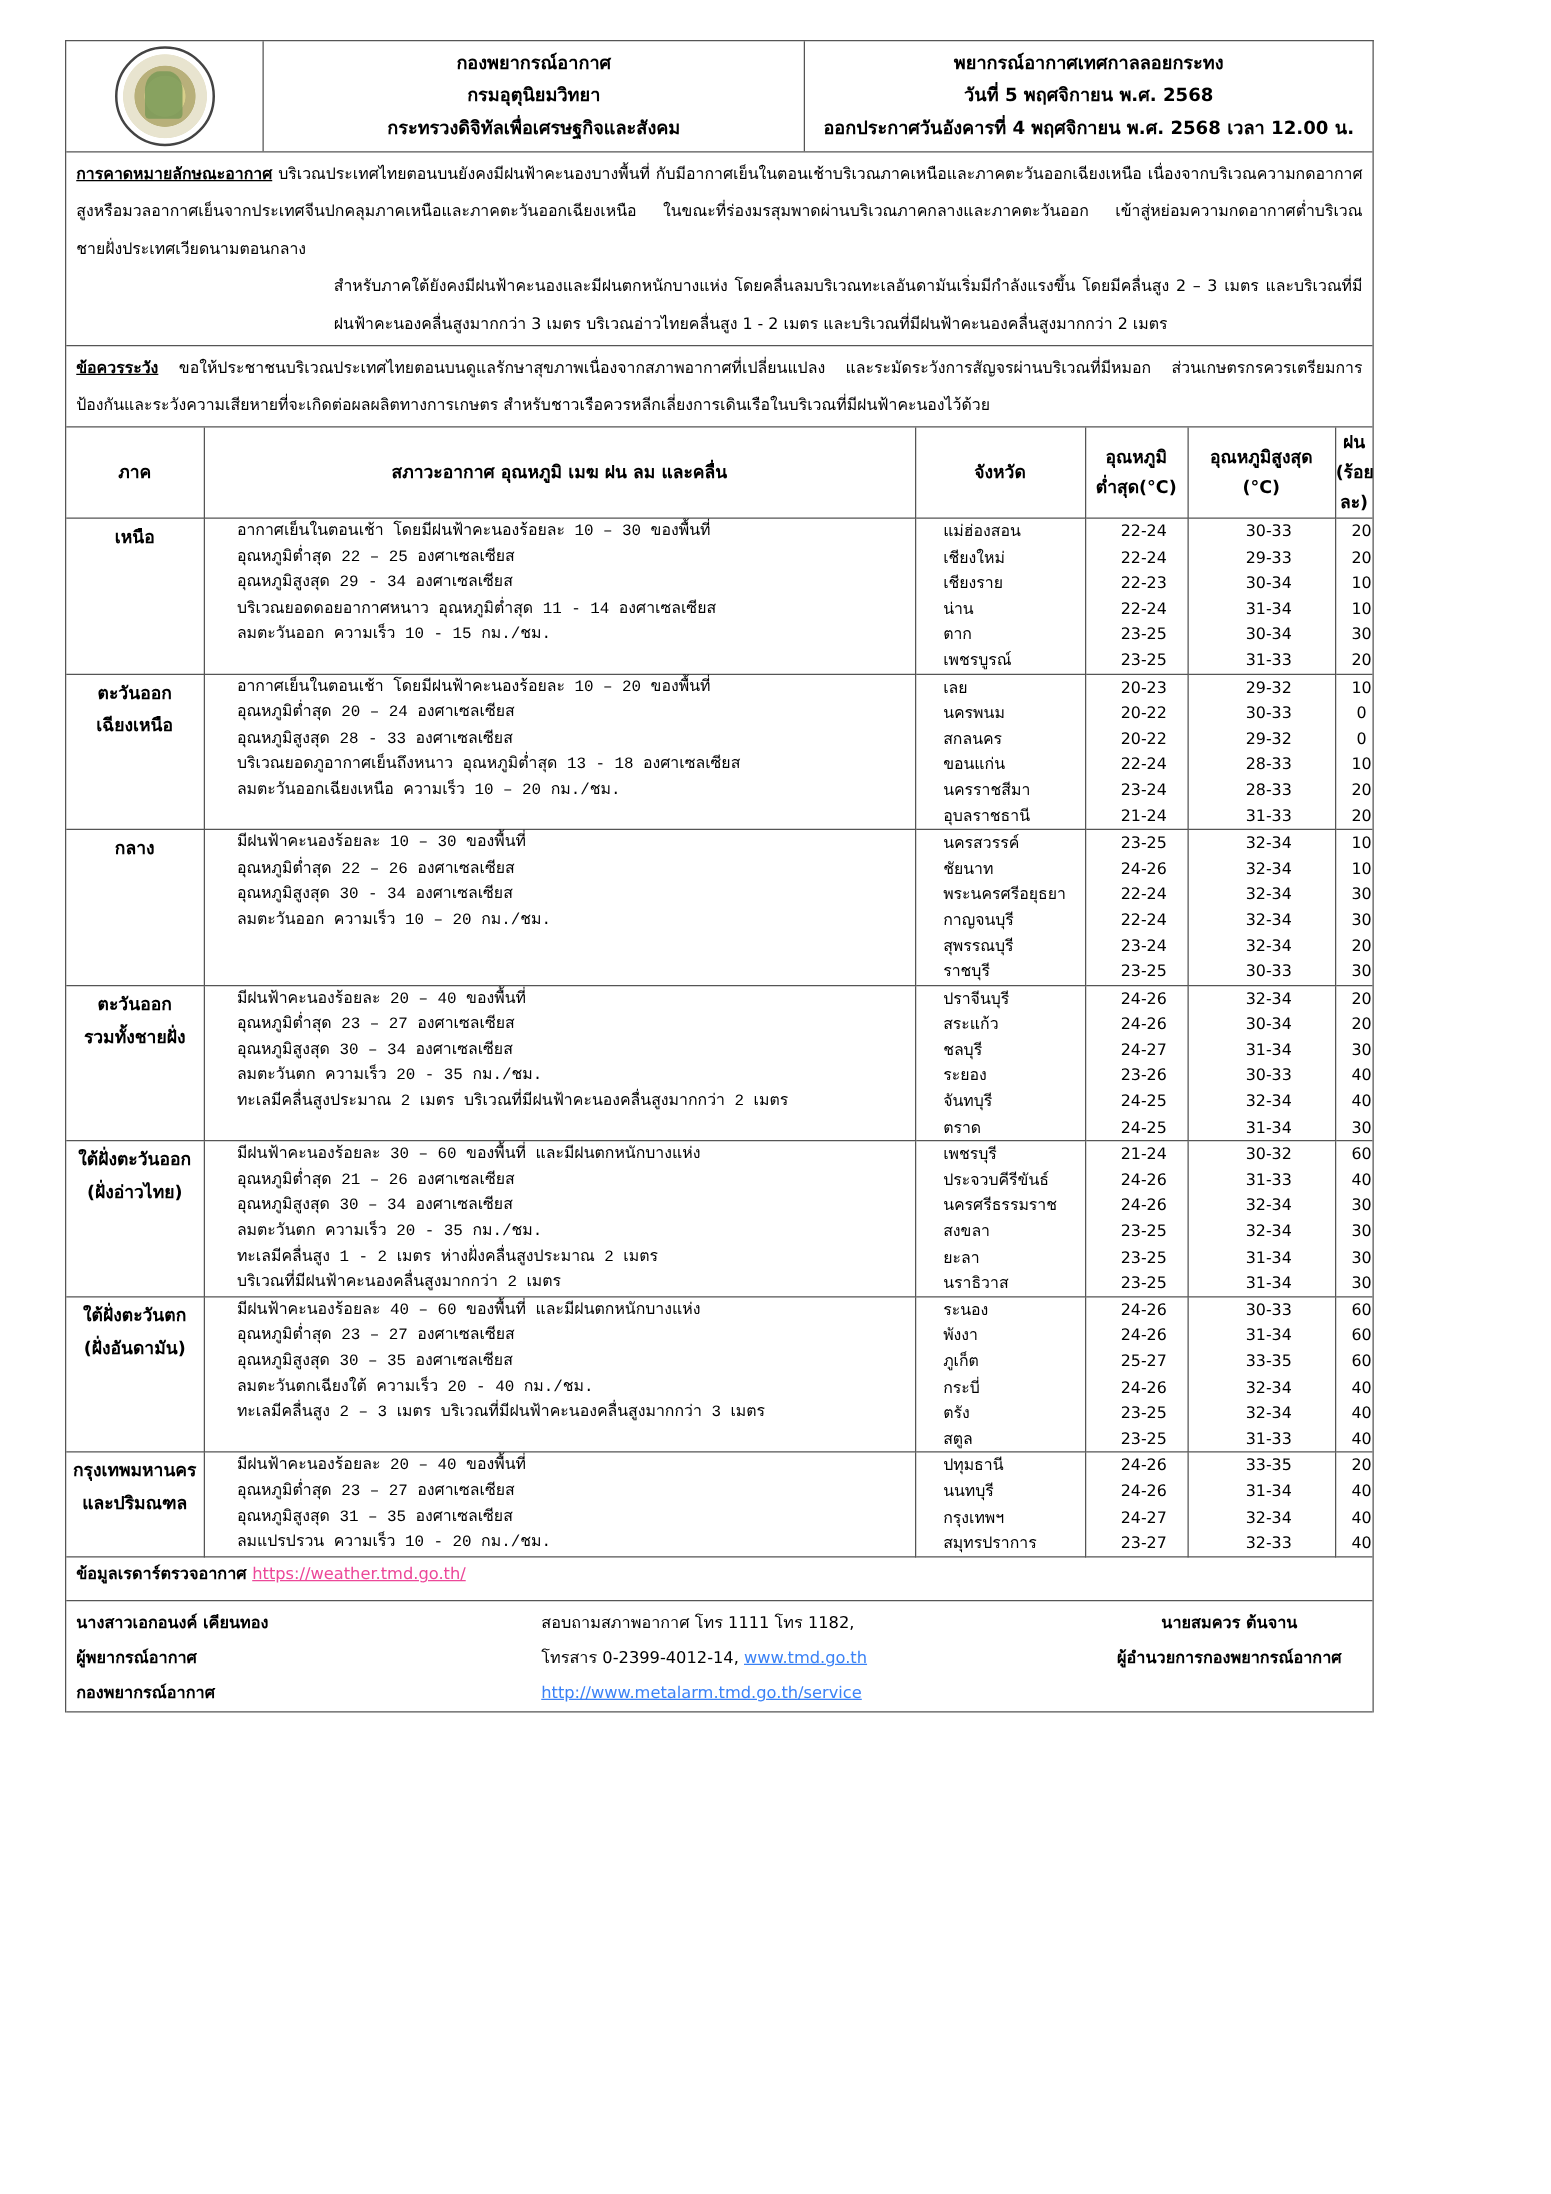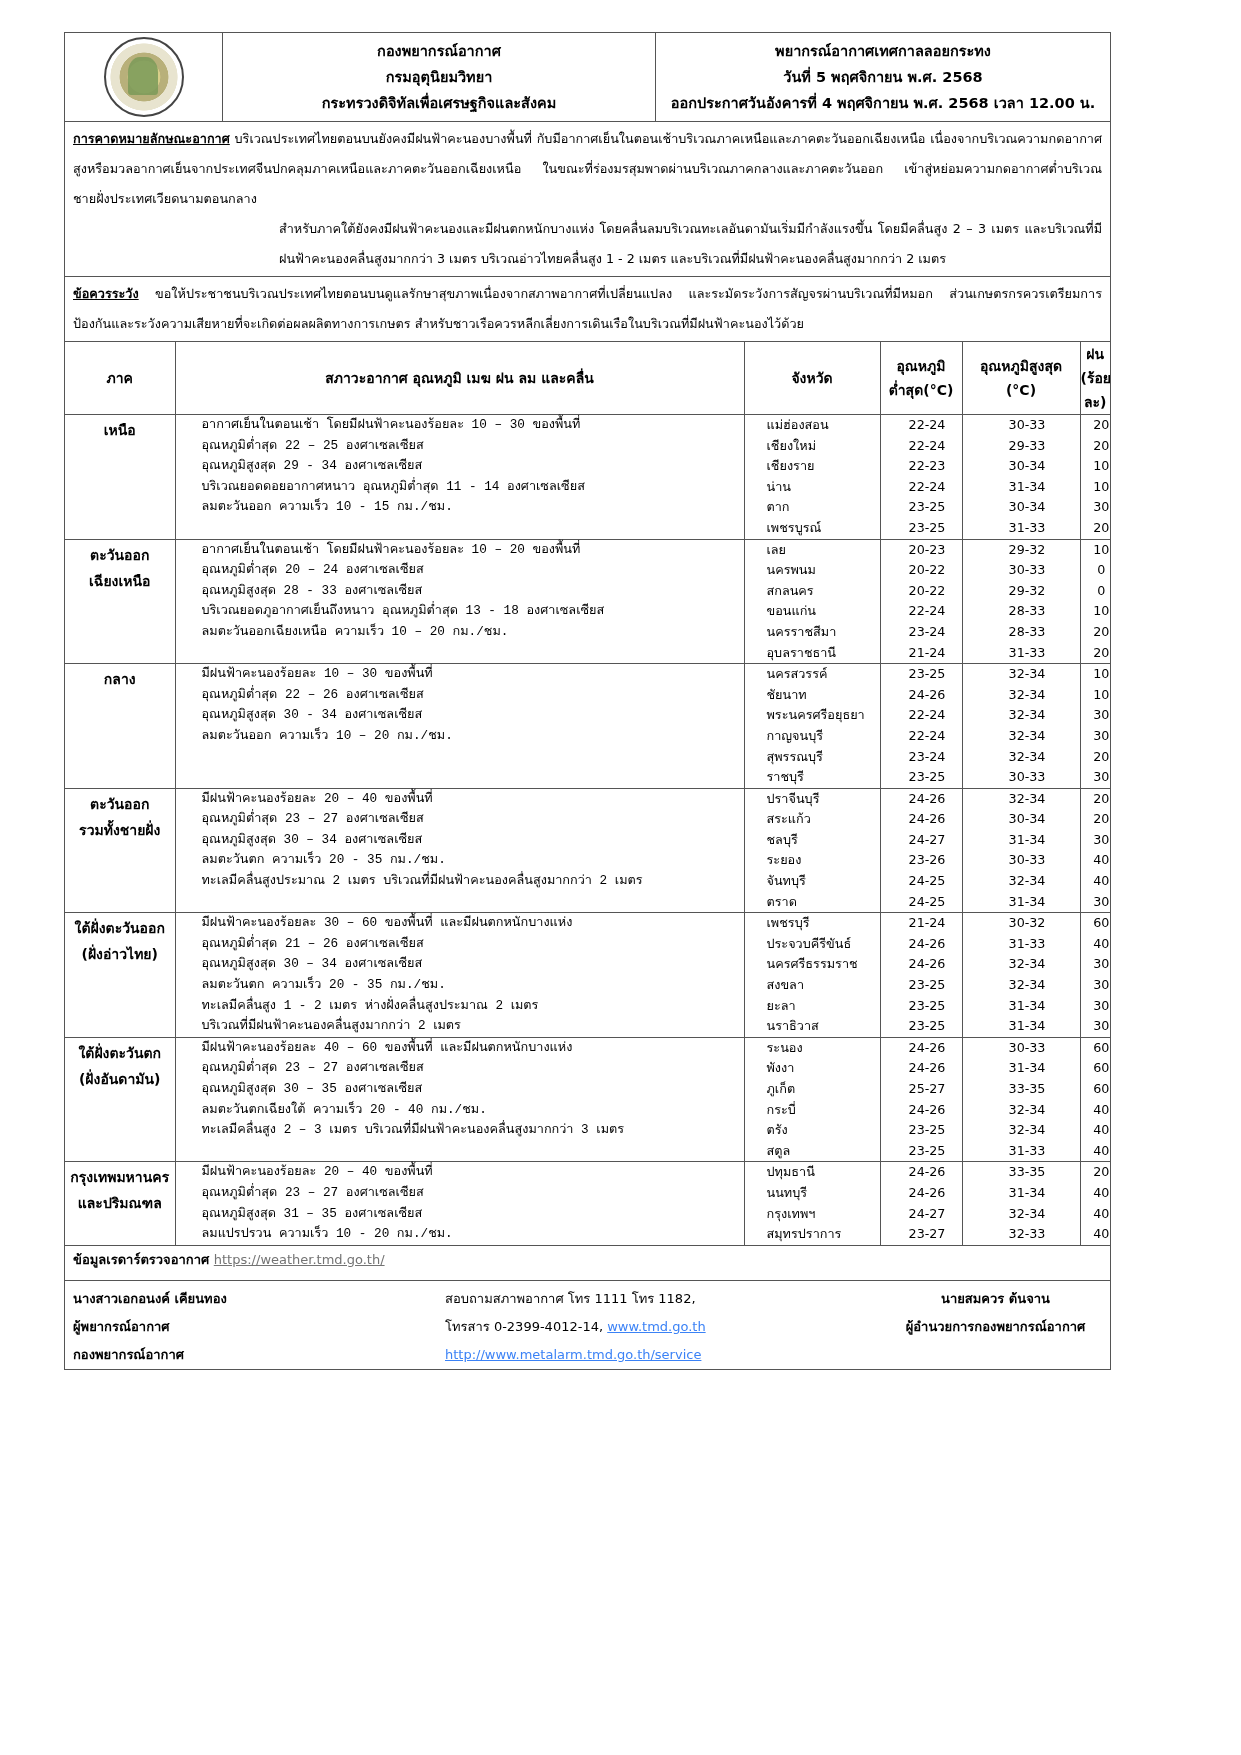--- a/index.html
+++ b/index.html
@@ -1,17 +1,17 @@
 <!DOCTYPE html>
 <html><head>
 <meta charset="utf-8">
 <style>
   html, body { margin:0; padding:0; background:#ffffff; }
   body { width:1241px; height:1755px; position:relative; font-family:"DejaVu Sans", sans-serif; color:#000; }
-  .page { position:absolute; left:64px; top:32px; width:1047px; }
+  .page { position:absolute; left:52px; top:32px; width:1047px; }
   .frame { border:1.5px solid #555; border-bottom:none; }
   .hdr { display:grid; grid-template-columns:158px 433px 1fr; height:88px; border-bottom:1.5px solid #555; }
   .hdr > div { border-right:1.5px solid #555; display:flex; flex-direction:column; align-items:center; justify-content:center; }
   .hdr > div:last-child { border-right:none; }
   .hdr .line { font-size:14.5px; font-weight:bold; line-height:26px; }
   .logo { width:76px; height:76px; border-radius:50%; border:2px solid #444; position:relative; background:radial-gradient(circle,#d8cf8a 0 30%,#b8b07a 31% 45%,#e8e4cf 46% 62%,#fff 63%); }
   .logo-inner { position:absolute; left:22px; top:18px; width:30px; height:38px; background:#7a9a58; border-radius:40% 40% 10% 10%; opacity:.85; }
   .sec { border-bottom:1.5px solid #555; padding:2px 8px 2px 8px; font-size:12.7px; line-height:30px; text-align:justify; }
   .sec .lead { font-weight:bold; text-decoration:underline; }
   .indent { padding-left:206px; }
@@ -19,21 +19,21 @@
   th, td { border-right:1px solid #555; border-left:1px solid #555; padding:0; font-size:12.7px; }
   th { font-size:14px; font-weight:bold; height:60px; border-bottom:1.5px solid #555; line-height:24px; }
   td.region { font-weight:bold; font-size:14px; text-align:center; vertical-align:top; line-height:26px; padding-top:2px; }
   td.desc { vertical-align:top; padding-left:26px; line-height:20.6px;font-family:Liberation Mono, monospace; }
   td.list { vertical-align:top; line-height:20.6px;padding-left:12px; }
   td.list div { height:20.6px; white-space:nowrap; }
   td.prov div { padding-left:10px; }
   td.num div { text-align:center; }
   tr.grp td { border-bottom:1.5px solid #555; }
   .foot1 { border-bottom:1.5px solid #555; padding:2px 8px; font-size:13px; font-weight:bold; height:30px; line-height:24px; }
-  .foot1 a { font-weight:normal; color:#737373; text-decoration:underline; }
+  .foot1 a { font-weight:normal; color:#ec4899; text-decoration:underline; }
   .foot2 { display:grid; grid-template-columns:372px 444px 1fr; font-size:13px; border-bottom:1.5px solid #555; padding:4px 8px 0 8px; }
   .foot2 div.l { line-height:28px; }
   .foot2 .name { font-weight:bold; }
   .foot2 a { color:#3b82f6; text-decoration:underline; }
   .foot2 .right { text-align:center; }
 </style>
 </head>
 <body>
 
 <div class="page">

